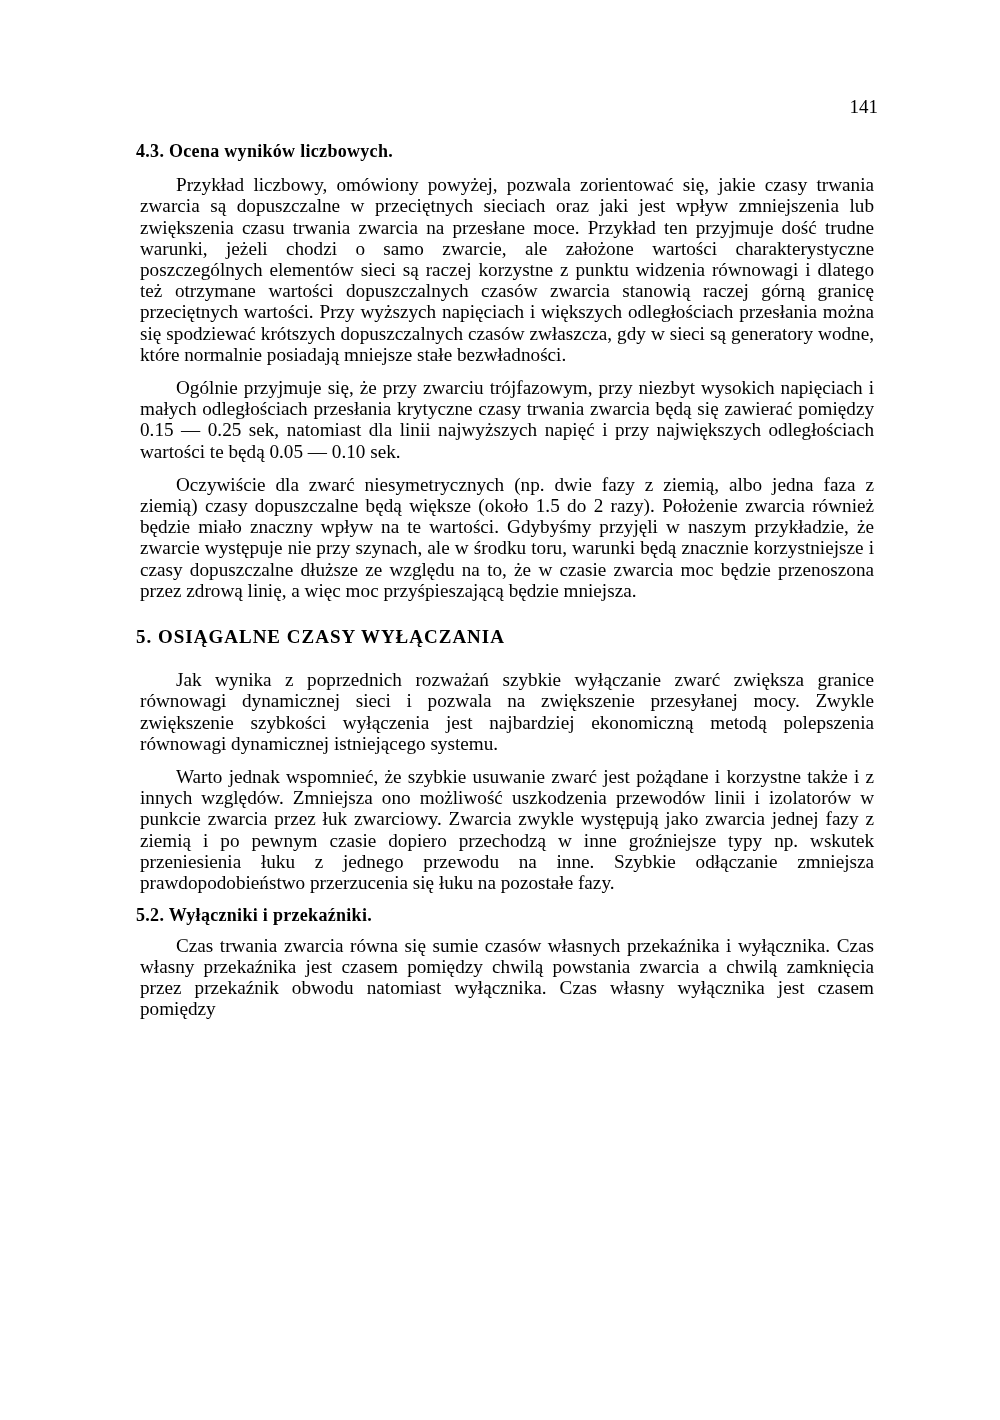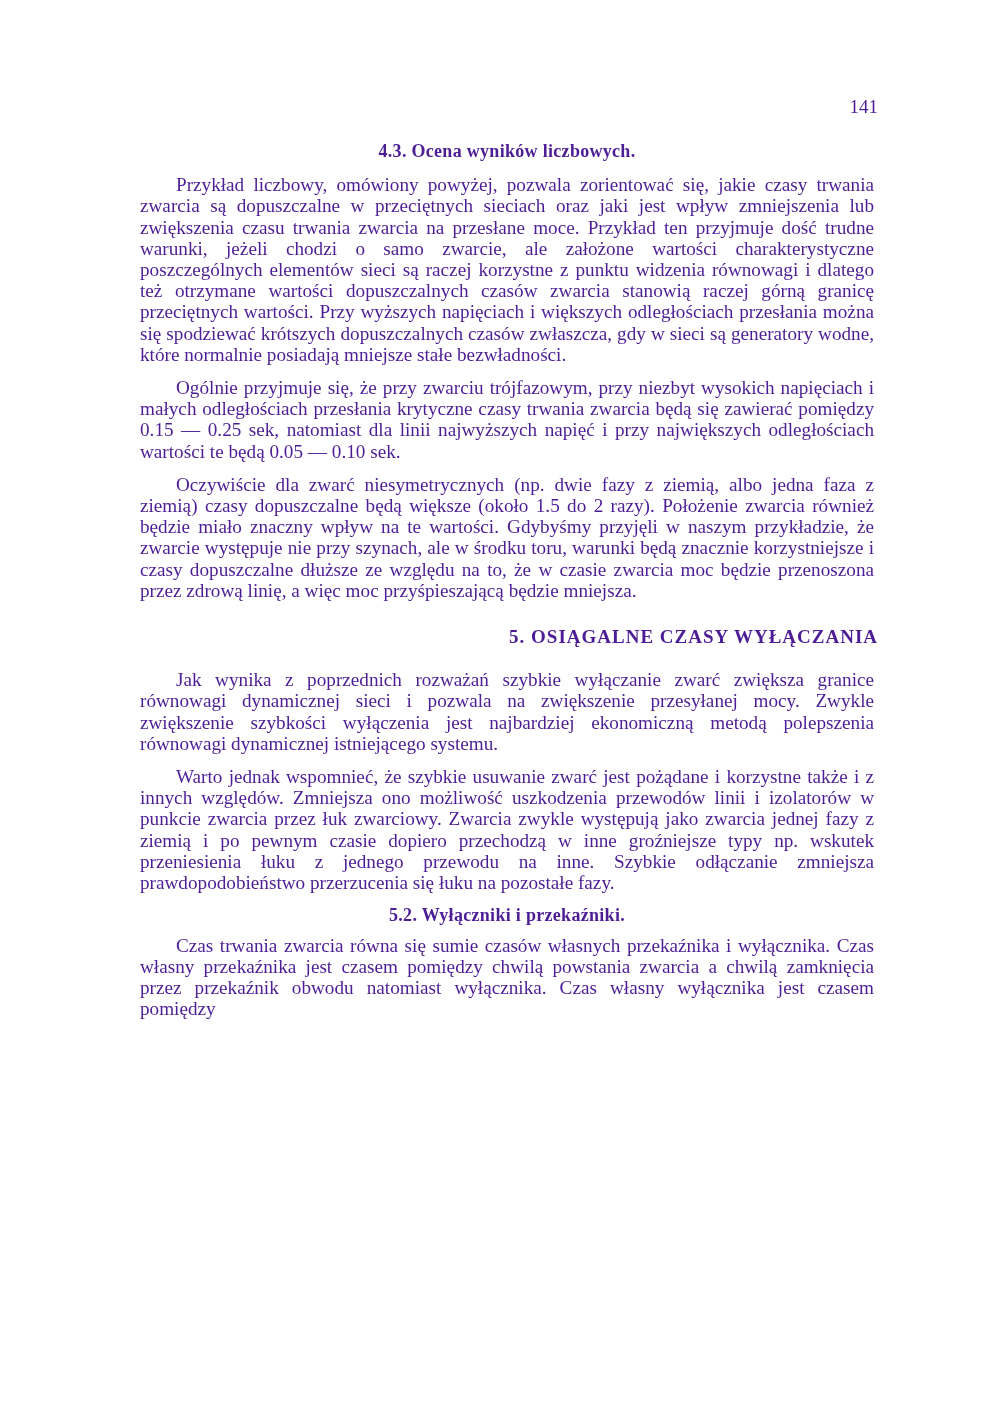--- a/index.html
+++ b/index.html
@@ -1,26 +1,26 @@
 <!DOCTYPE html>
 <html><head>
   <meta charset="utf-8">
   <style>
     html, body { margin: 0; padding: 0; background: #ffffff; }
     body { width: 1000px; height: 1420px; position: relative; overflow: hidden; }
     .page {
       position: absolute; left: 136px; top: 96px; width: 742px;
       font-family: "Liberation Serif", "DejaVu Serif", serif;
-      color: #4c1d95; font-size: 19.2px; line-height: 21.2px;
+      color: #000000; font-size: 19.2px; line-height: 21.2px;
     }
     .page-number { text-align: right; font-size: 19px; margin-bottom: 19px; height: 26px; }
-    .subhead { font-weight: bold; font-size: 18px; margin: 0; letter-spacing: 0.3px; text-align: center; }
+    .subhead { font-weight: bold; font-size: 18px; margin: 0; letter-spacing: 0.3px; }
     .subhead.first { margin-top: 0; }
     p { margin: 4px; text-align: justify; text-indent: 36px; hyphens: none; }
-    .sec-title { text-align: right; font-weight: bold; font-size: 19px; letter-spacing: 1px; margin: 25px 0 14px 0; }
+    .sec-title { text-align: left; font-weight: bold; font-size: 19px; letter-spacing: 1px; margin: 25px 0 14px 0; }
     .gap { height: 4px; }
     .gap2 { height: 8px; }
   </style>
 </head>
 <body>
 
 <div class="page">
   <div class="page-number">141</div>
 
   <div class="subhead first">4.3. Ocena wyników liczbowych.</div>

